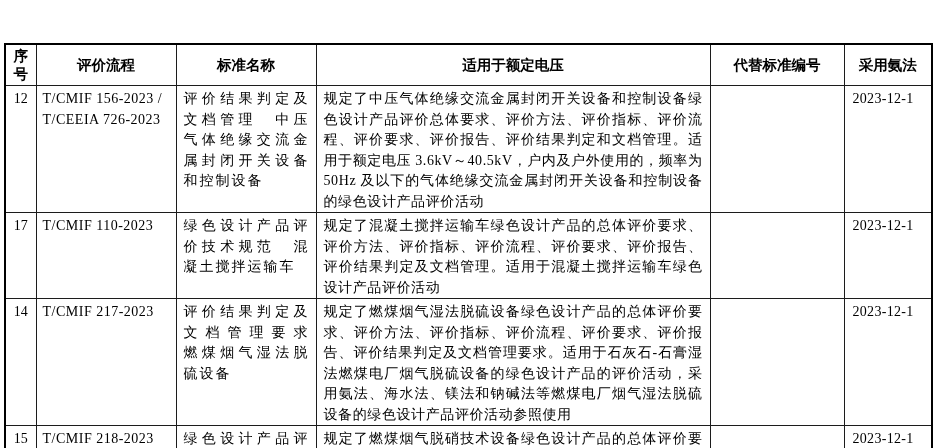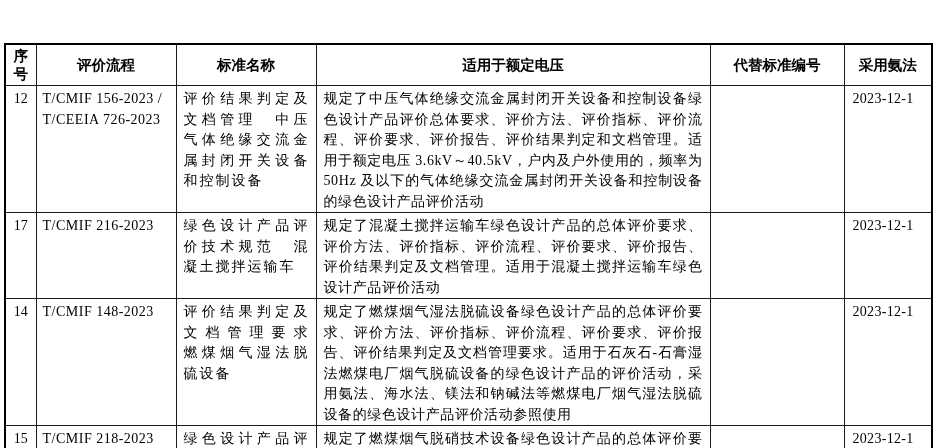--- a/index.html
+++ b/index.html
@@ -85,29 +85,29 @@
         <td class="c-no">12</td>
         <td class="c-code">T/CMIF 156-2023 /
 T/CEEIA 726-2023</td>
         <td class="c-name">评价结果判定及文档管理　中压气体绝缘交流金属封闭开关设备和控制设备</td>
         <td class="c-content">规定了中压气体绝缘交流金属封闭开关设备和控制设备绿色设计产品评价总体要求、评价方法、评价指标、评价流程、评价要求、评价报告、评价结果判定和文档管理。适用于额定电压 3.6kV～40.5kV，户内及户外使用的，频率为 50Hz 及以下的气体绝缘交流金属封闭开关设备和控制设备的绿色设计产品评价活动</td>
         <td class="c-replaced"></td>
         <td class="c-date">2023-12-1</td>
       </tr>
       <tr class="r13">
         <td class="c-no">17</td>
-        <td class="c-code">T/CMIF 216-2023</td>
+        <td class="c-code">T/CMIF 110-2023</td>
         <td class="c-name">绿色设计产品评价技术规范　混凝土搅拌运输车</td>
         <td class="c-content">规定了混凝土搅拌运输车绿色设计产品的总体评价要求、评价方法、评价指标、评价流程、评价要求、评价报告、评价结果判定及文档管理。适用于混凝土搅拌运输车绿色设计产品评价活动</td>
         <td class="c-replaced"></td>
         <td class="c-date">2023-12-1</td>
       </tr>
       <tr class="r14">
         <td class="c-no">14</td>
-        <td class="c-code">T/CMIF 148-2023</td>
+        <td class="c-code">T/CMIF 217-2023</td>
         <td class="c-name">评价结果判定及文档管理要求　燃煤烟气湿法脱硫设备</td>
         <td class="c-content">规定了燃煤烟气湿法脱硫设备绿色设计产品的总体评价要求、评价方法、评价指标、评价流程、评价要求、评价报告、评价结果判定及文档管理要求。适用于石灰石-石膏湿法燃煤电厂烟气脱硫设备的绿色设计产品的评价活动，采用氨法、海水法、镁法和钠碱法等燃煤电厂烟气湿法脱硫设备的绿色设计产品评价活动参照使用</td>
         <td class="c-replaced"></td>
         <td class="c-date">2023-12-1</td>
       </tr>
       <tr class="r15">
         <td class="c-no">15</td>
         <td class="c-code">T/CMIF 218-2023</td>
         <td class="c-name">绿色设计产品评价技术规范　燃煤烟气脱硝技术设备</td>
         <td class="c-content">规定了燃煤烟气脱硝技术设备绿色设计产品的总体评价要求、评价方法、评价指标、评价流程、评价要求、评价报告、评价结果判定及文档管理要求。适用于采用选择性催化还原法（SCR）和 SNCR-SCR 联合法（SNCR-SCR）的燃煤烟气脱硝技术设备的绿色设计产品的评价活动</td>

